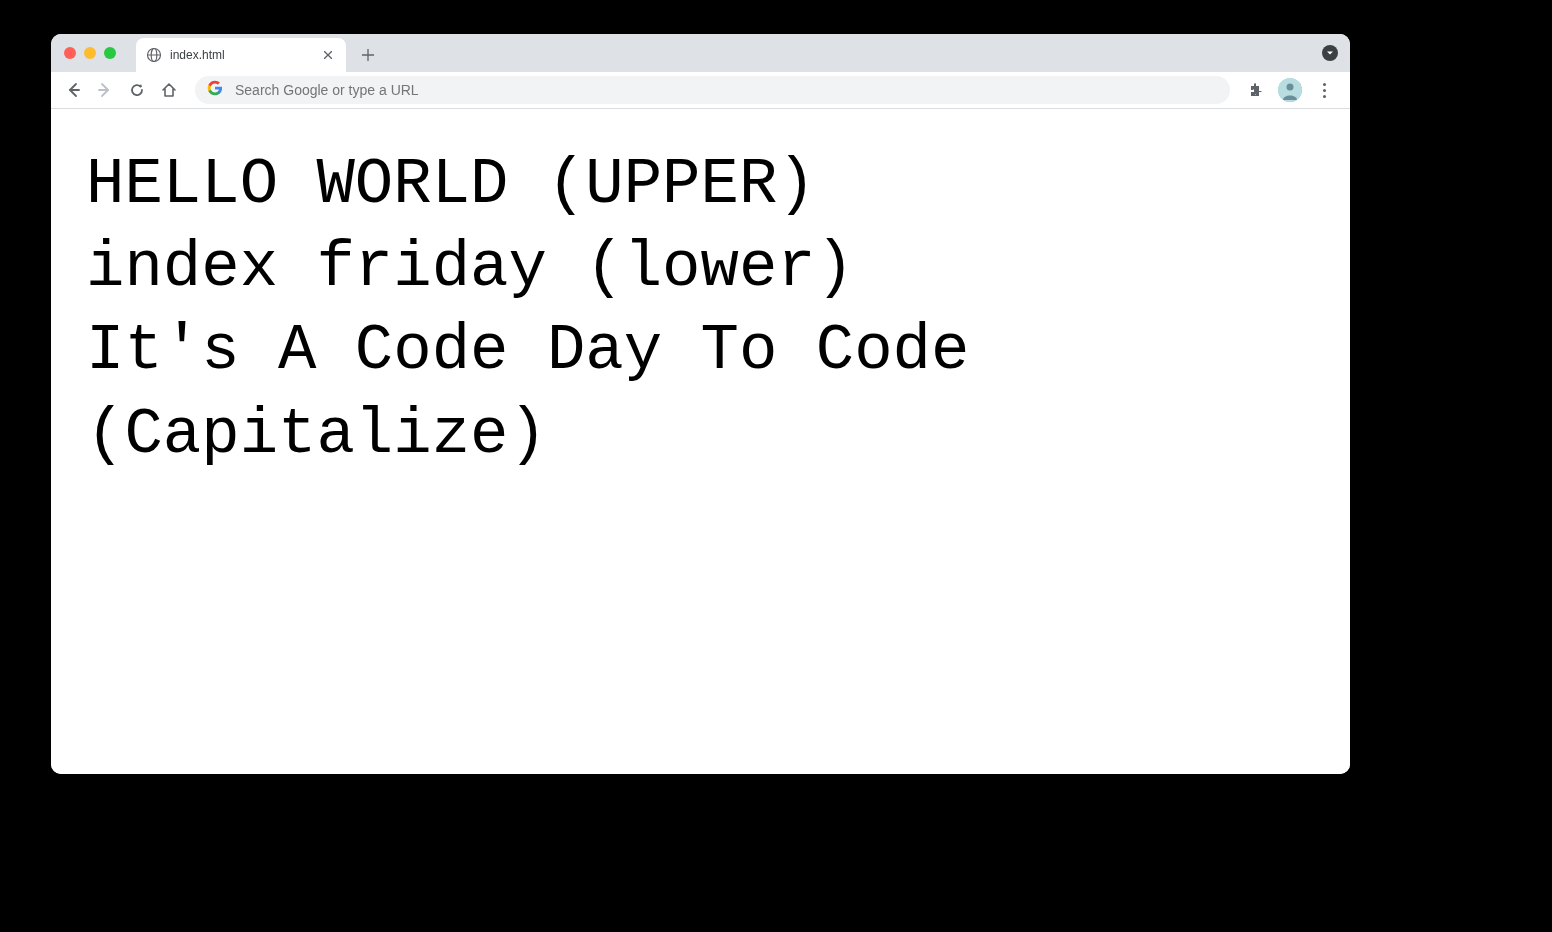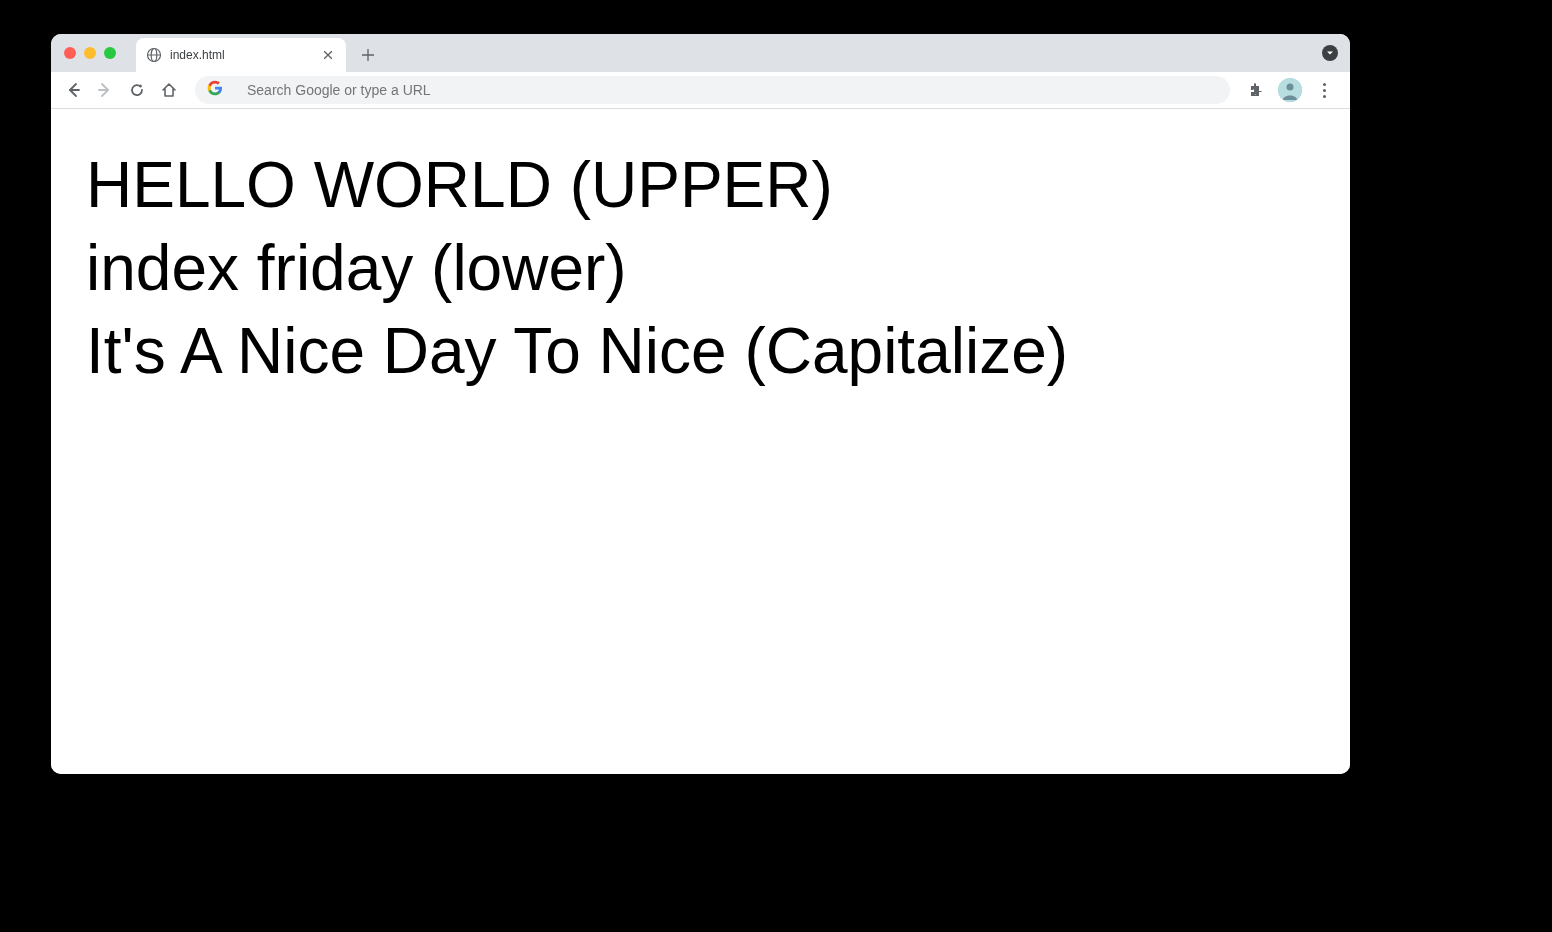--- a/index.html
+++ b/index.html
@@ -155,21 +155,21 @@
     }
     
     .omnibox {
       flex: 1;
       height: 28px;
       background: #f1f3f4;
       border-radius: 14px;
       display: flex;
       align-items: center;
       padding: 0 12px;
-      gap: 24px;
+      gap: 12px;
       margin: 0 8px;
       justify-content: center;
     }
     
     .omnibox-input {
       flex: 1;
       border: none;
       background: transparent;
       outline: none;
       font-size: 14px;
@@ -212,21 +212,21 @@
       border-radius: 50%;
     }
     
     .content {
       padding: 35px 35px;
       background: #fff;
       height: calc(100% - 75px);
     }
     
     .content h1 {
-      font-family: Liberation Sans, sans-serif;
+      font-family: Liberation Mono, monospace;
       font-weight: 400;
       font-size: 64px;
       line-height: 1.3;
       color: #000;
       margin: 0;
     }
     
     .google-g {
       width: 16px;
       height: 16px;
@@ -332,16 +332,16 @@
         <div class="menu-dot"></div>
         <div class="menu-dot"></div>
         <div class="menu-dot"></div>
       </div>
     </div>
   </div>
 
   <div class="content">
     <h1>HELLO WORLD (UPPER)</h1>
     <h1>index friday (lower)</h1>
-    <h1>It's A Nice Day To Nice (Capitalize)</h1>
+    <h1>It's A Code Day To Code (Capitalize)</h1>
   </div>
 
 </div>
 
 </body></html>

